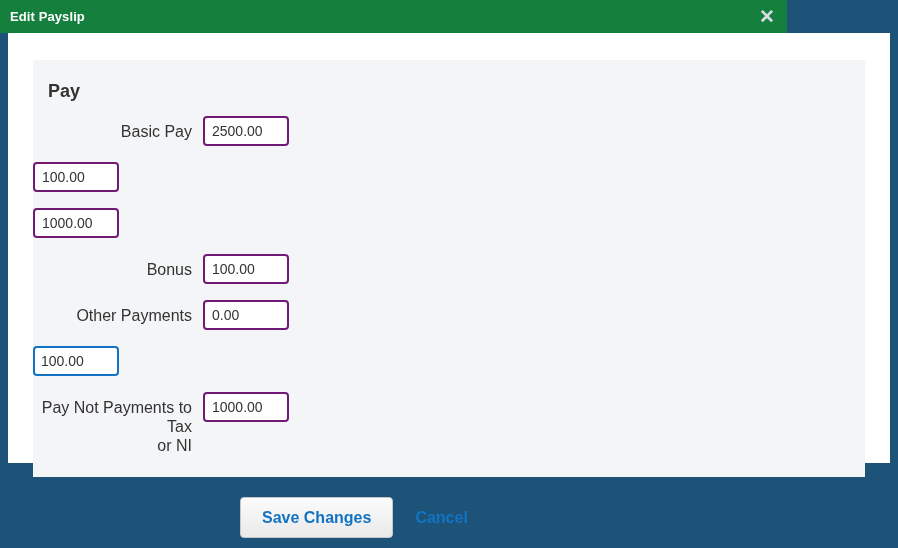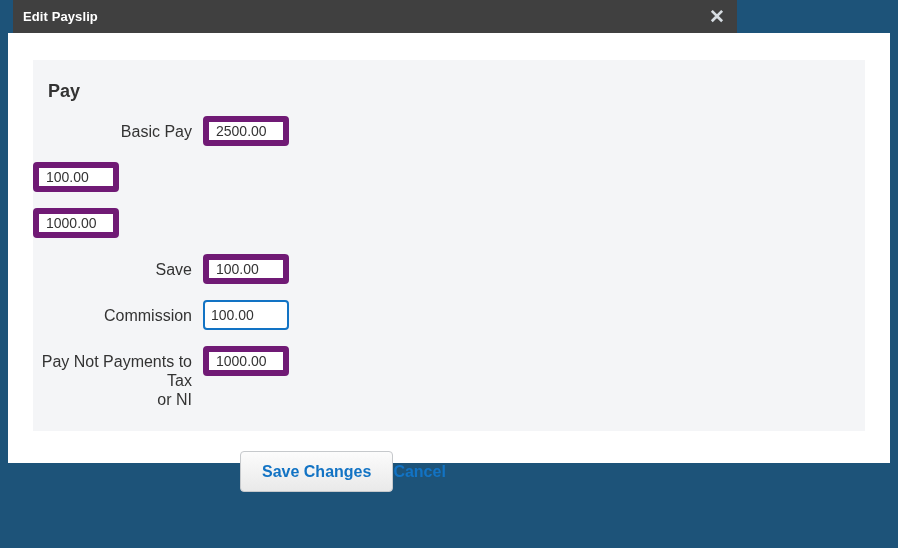--- a/index.html
+++ b/index.html
@@ -18,24 +18,24 @@
   .modal-root {
     position: relative;
     width: 898px;
     height: 548px;
     box-sizing: border-box;
   }
 
   .modal-header {
     position: absolute;
     top: 0;
-    left: 13px;
-    width: 724px;
+    left: 0;
+    width: 787px;
     height: 33px;
-    background: #404040;
+    background: #15803d;
   }
 
   .modal-title {
     position: absolute;
     left: 10px;
     top: 9px;
     font-size: 13px;
     font-weight: bold;
     color: #ffffff;
     letter-spacing: 0.1px;
@@ -108,21 +108,21 @@
     padding-top: 6px;
     padding-right: 11px;
     box-sizing: border-box;
     white-space: pre-line;
   }
 
   .field-input {
     width: 86px;
     height: 30px;
     box-sizing: border-box;
-    border: 6px solid #701a75;
+    border: 2px solid #701a75;
     border-radius: 4px;
     background: #ffffff;
     color: #333333;
     font-family: "Liberation Sans", sans-serif;
     font-size: 14px;
     padding: 0 7px;
     outline: none;
   }
 
   .field-input.focused {
@@ -149,20 +149,21 @@
     font-weight: bold;
     padding: 10px 21px;
     line-height: 19px;
     cursor: pointer;
   }
 
   .cancel-link {
     color: #1273c4;
     font-size: 16px;
     font-weight: bold;
+    margin-left: 22px;
     text-decoration: none;
     cursor: pointer;
     line-height: 19px;
   }
 </style>
 </head>
 <body>
 
 <div class="modal-root">
 
@@ -181,25 +182,28 @@
               <div class="field-label">Basic Pay</div>
               <input type="text" class="field-input" value="2500.00" style="">
             </div>
             <div class="form-row">
               <input type="text" class="field-input" value="100.00" style="">
             </div>
             <div class="form-row">
               <input type="text" class="field-input" value="1000.00" style="">
             </div>
             <div class="form-row">
-              <div class="field-label">Save</div>
+              <div class="field-label">Bonus</div>
               <input type="text" class="field-input" value="100.00" style="">
             </div>
             <div class="form-row">
-              <div class="field-label">Commission</div>
+              <div class="field-label">Other Payments</div>
+              <input type="text" class="field-input" value="0.00" style="">
+            </div>
+            <div class="form-row">
               <input type="text" class="field-input focused" value="100.00" style="">
             </div>
             <div class="form-row">
               <div class="field-label">Pay Not Payments to Tax
 or NI</div>
               <input type="text" class="field-input" value="1000.00" style="">
             </div>
           </div>
       </div>
 

